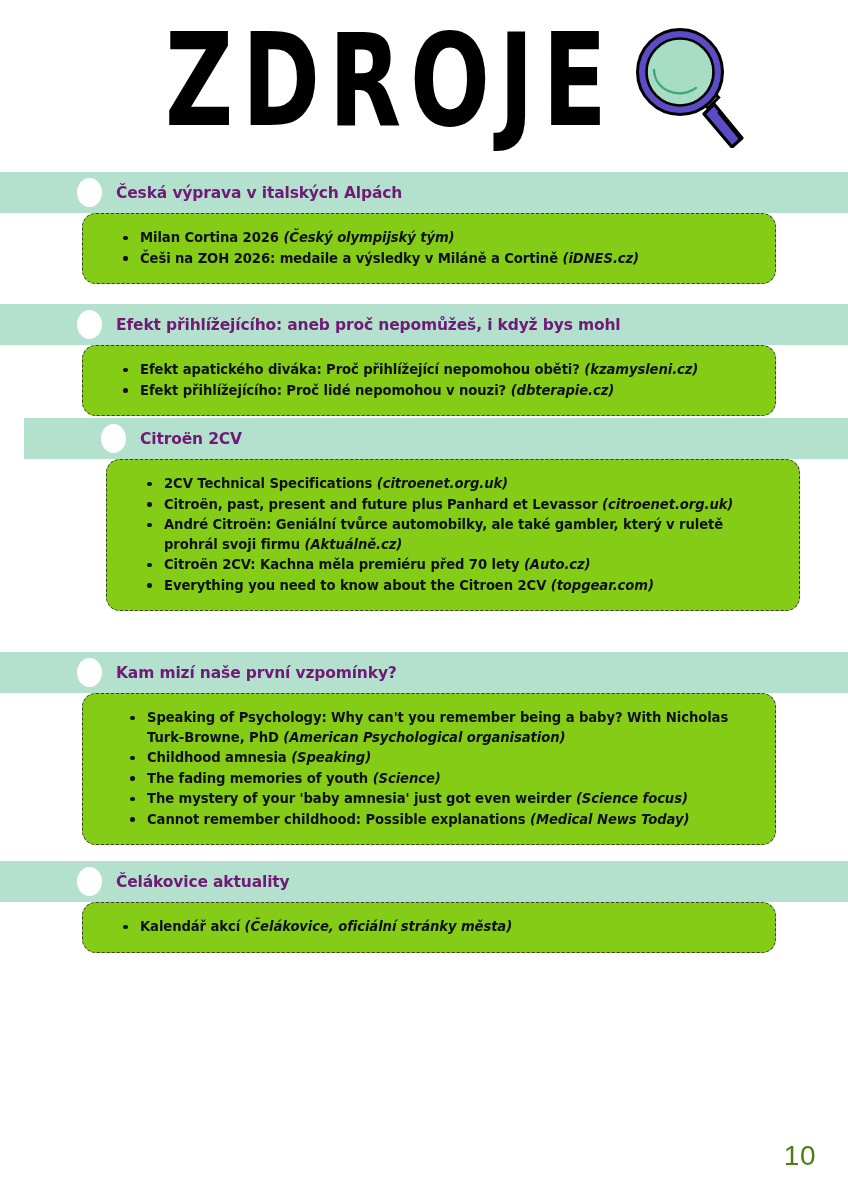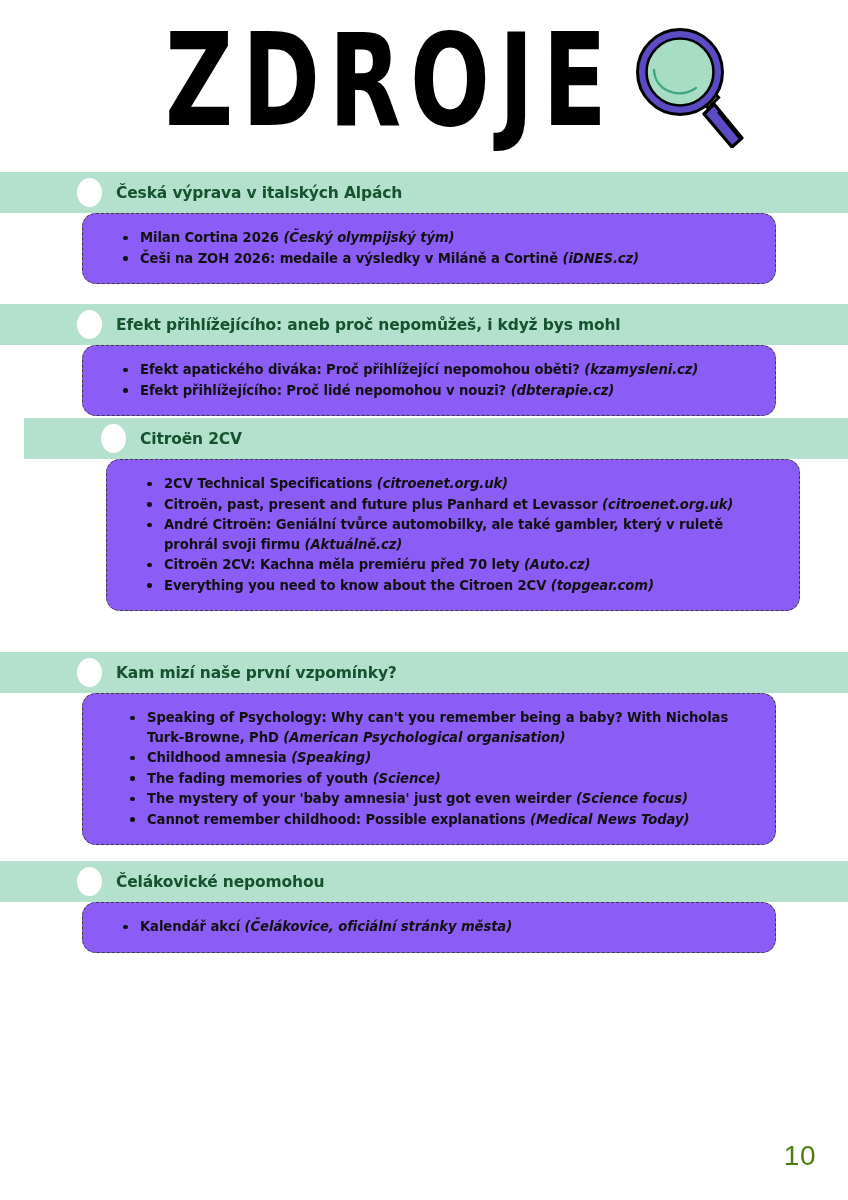--- a/index.html
+++ b/index.html
@@ -72,33 +72,33 @@
     border-radius: 50%;
     background: #ffffff;
     flex: 0 0 auto;
     margin-left: 77px;
   }
   .section-title {
     margin-left: 14px;
     font-family: "DejaVu Sans", sans-serif;
     font-weight: 700;
     font-size: 15.5px;
-    color: #14532d;
+    color: #701a75;
     letter-spacing: -0.15px;
     white-space: nowrap;
   }
 
   .section-body {
     position: relative;
     margin-left: 82px;
     width: 694px;
     box-sizing: border-box;
     border: 1.4px dashed #3a3a3a;
     border-radius: 14px;
-    background: #8b5cf6;
+    background: #84cc16;
     padding: 14px 18px 14px 0;
   }
   ul.src-list {
     margin: 0;
     padding: 0 0 0 40px;
     list-style: none;
   }
   ul.src-list.indent-deep {
     padding-left: 47px;
   }
@@ -219,21 +219,21 @@
       <li><span>The fading memories of youth </span><span class="src">(Science)</span></li>
       <li><span>The mystery of your 'baby amnesia' just got even weirder </span><span class="src">(Science focus)</span></li>
       <li><span>Cannot remember childhood: Possible explanations </span><span class="src">(Medical News Today)</span></li>
     </ul>
   </div>
 </div>
 
 <div class="section" style="top:861px;">
   <div class="section-bar">
     <span class="section-dot"></span>
-    <span class="section-title">Čelákovické nepomohou</span>
+    <span class="section-title">Čelákovice aktuality</span>
   </div>
   <div class="section-body">
     <ul class="src-list">
       <li><span>Kalendář akcí </span><span class="src">(Čelákovice, oficiální stránky města)</span></li>
     </ul>
   </div>
 </div>
 
 <div id="page-number">10</div>
 

